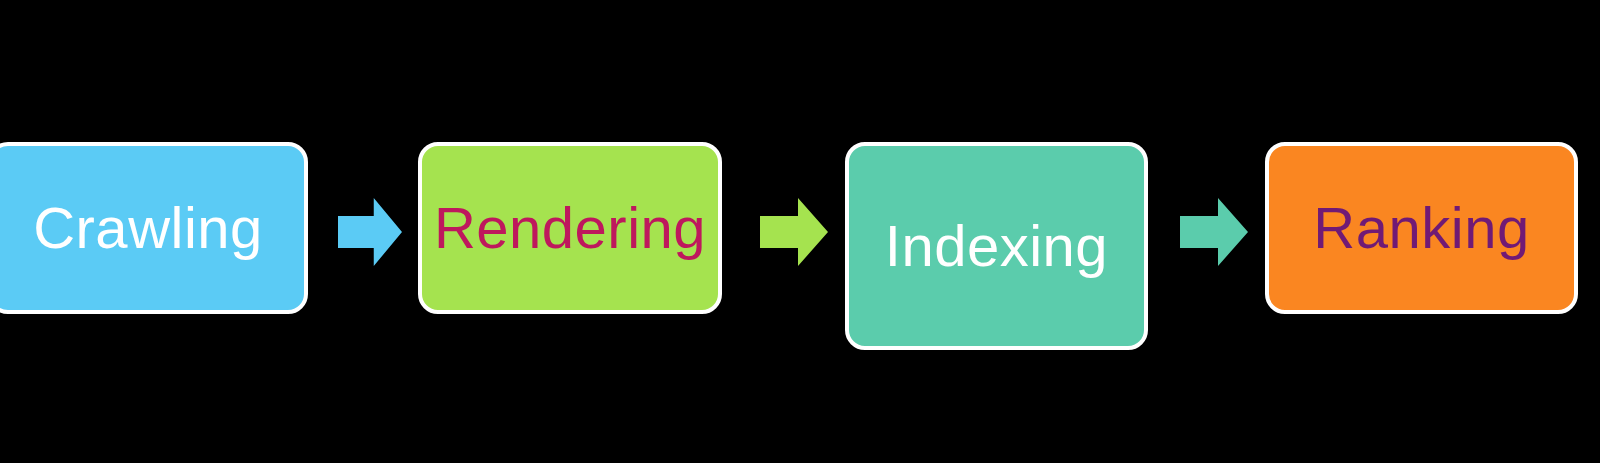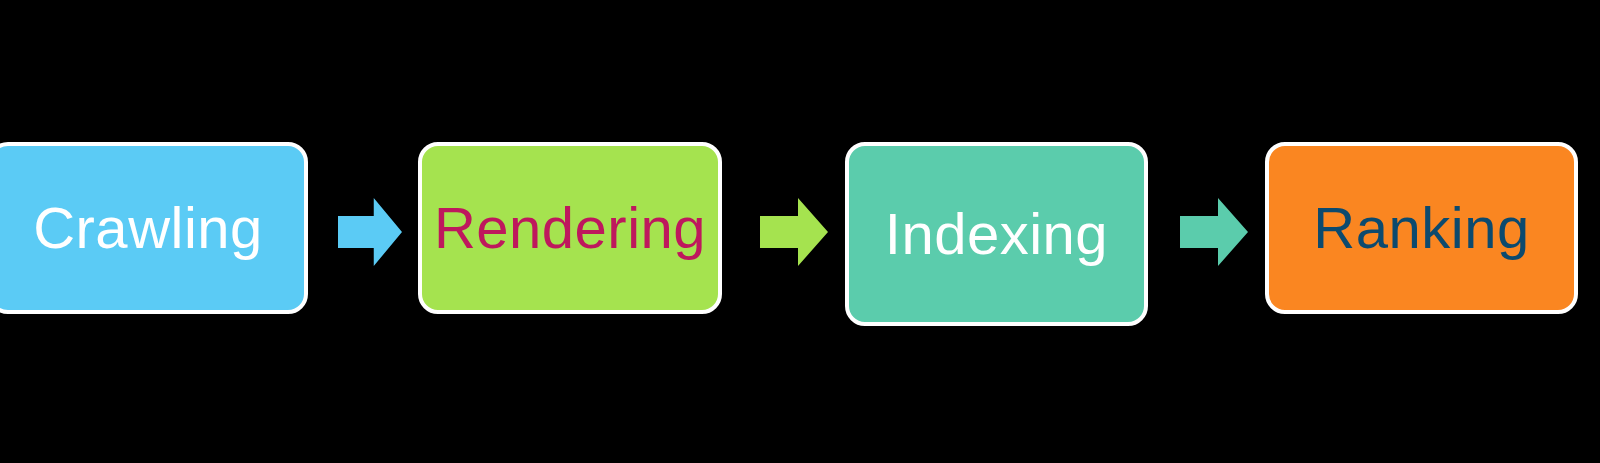--- a/index.html
+++ b/index.html
@@ -52,25 +52,25 @@
   </svg>
 
   <div class="stage-box" id="stage-1" style="left: 418px; top: 142px; width: 304px; height: 172px; background: rgb(165, 227, 79); border-color: rgb(255, 255, 255);">
     <span class="stage-label" style="color: #be185d;">Rendering</span>
   </div>
 
   <svg class="flow-arrow" id="arrow-1" viewBox="0 0 68 68" preserveAspectRatio="none" style="left: 760px; top: 198px; width: 68px; height: 68px;">
     <polygon id="arrow-poly-1" points="0,18 38,18 38,0 68,34 38,68 38,50 0,50" fill="#a5e34f"></polygon>
   </svg>
 
-  <div class="stage-box" id="stage-2" style="left: 845px; top: 142px; width: 303px; height: 184px; background: rgb(91, 204, 172); border-color: rgb(255, 255, 255);">
+  <div class="stage-box" id="stage-2" style="left: 845px; top: 142px; width: 303px; height: 208px; background: rgb(91, 204, 172); border-color: rgb(255, 255, 255);">
     <span class="stage-label" style="color: rgb(255, 255, 255);">Indexing</span>
   </div>
 
   <svg class="flow-arrow" id="arrow-2" viewBox="0 0 68 68" preserveAspectRatio="none" style="left: 1180px; top: 198px; width: 68px; height: 68px;">
     <polygon id="arrow-poly-2" points="0,18 38,18 38,0 68,34 38,68 38,50 0,50" fill="#5bccac"></polygon>
   </svg>
 
   <div class="stage-box" id="stage-3" style="left: 1265px; top: 142px; width: 313px; height: 172px; background: rgb(250, 134, 33); border-color: rgb(255, 255, 255);">
-    <span class="stage-label" style="color: #0c4a6e;">Ranking</span>
+    <span class="stage-label" style="color: #701a75;">Ranking</span>
   </div>
 
 </div>
 
 </body></html>

